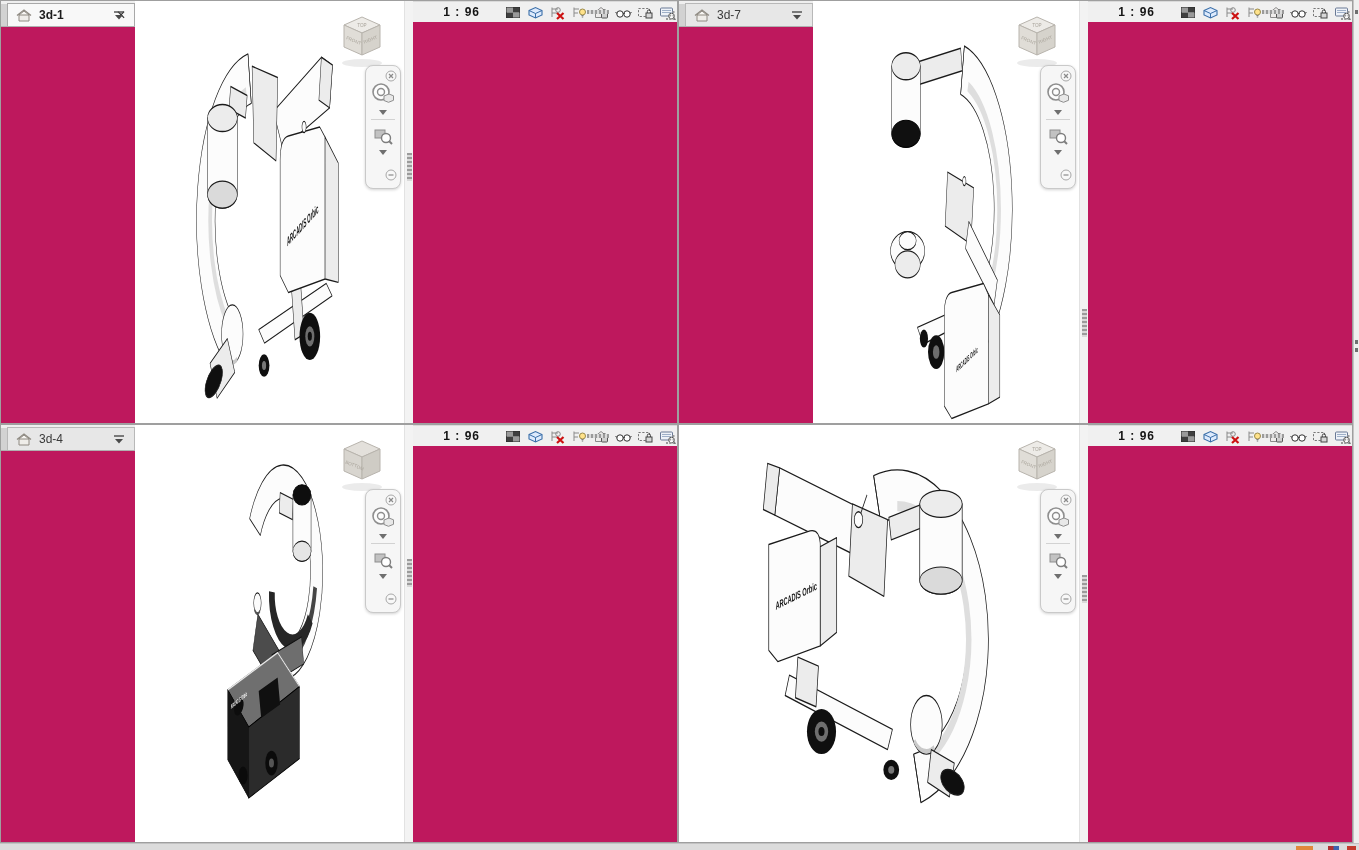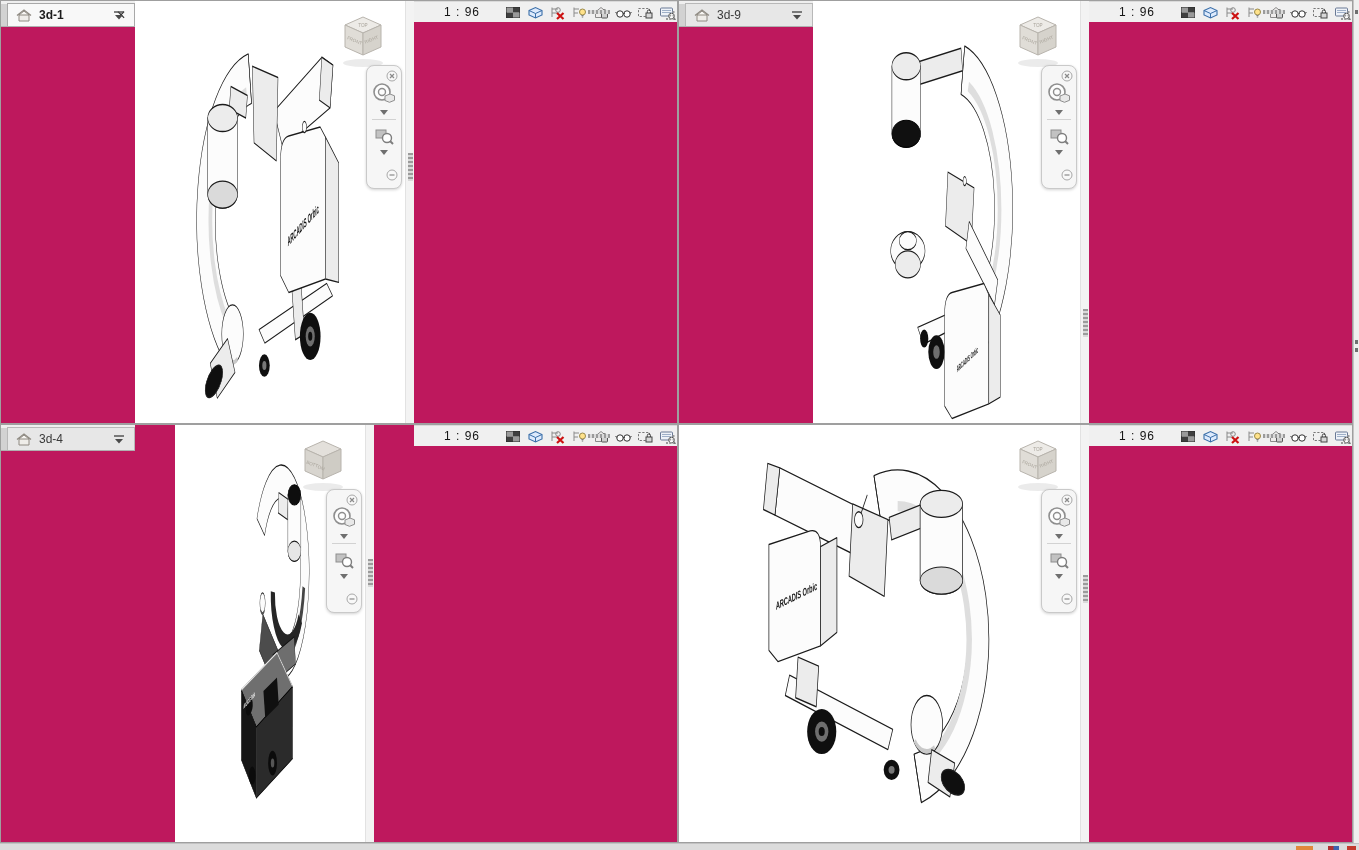--- a/index.html
+++ b/index.html
@@ -53,21 +53,21 @@
 
   
   .vsb { position:absolute; top:0; right:0; bottom:0; width:9px; background:#f3f3f3;
          border-left:1px solid #e2e2e2; }
   .vthumb { position:absolute; left:2px; width:5px; height:28px;
             background:repeating-linear-gradient(180deg,#9b9b9b 0 2px,#d9d9d9 2px 4px); }
 
   
   .cbar { height:21px; background:#f0f0f0; border-top:1px solid #dadada; flex:none;
           display:flex; align-items:center; position:relative;
-          font-size:12px; color:#141414; }
+          font-size:12px; color:#141414;font-weight:bold; }
   .scale { margin-left:30px; letter-spacing:1px; white-space:pre; cursor:default; }
   .icons { display:flex; gap:3px; margin-left:24px; }
   .ic { width:19px; height:17px; display:flex; align-items:center; justify-content:center; }
   .hthumb { position:absolute; left:66%; top:8px; width:22px; height:4px;
             background:repeating-linear-gradient(90deg,#9b9b9b 0 2px,#dadada 2px 4px); }
   .grip { position:absolute; right:2px; bottom:2px; line-height:0; }
 
   
   .rightstrip { grid-column:3; grid-row:1 / span 2; background:#efefef;
                 border-left:1px solid #c4c4c4; position:relative; }
@@ -257,21 +257,21 @@
   </div>
 
   <div class="vp" style="grid-column:2;grid-row:1;">
     <div class="tabstrip">
       <div class="tab inactive">
         <svg width="16" height="13" viewBox="0 0 16 13">
             <path d="M3,6 L3,12 L13,12 L13,6" fill="#efede9" stroke="#8f8a82"></path>
             <path d="M1,6.5 L8,1 L15,6.5" fill="none" stroke="#8f8a82" stroke-width="1.3"></path>
             <path d="M3,6 L8,2 L13,6 Z" fill="#f7f5f2" stroke="#8f8a82"></path>
           </svg>
-        <span>3d-9</span>
+        <span>3d-7</span>
       </div>
       <div class="tabdrop">
         <svg width="12" height="9">
             <path d="M1,1 H11" stroke="#4a4a4a" stroke-width="1.4"></path>
             <path d="M2,4 L10,4 L6,8.5 Z" fill="#4a4a4a"></path>
           </svg>
       </div>
     </div>
 
     <div class="cv">
@@ -424,21 +424,21 @@
           </svg></div>
     </div>
   </div>
 
   <div class="rightstrip">
     <div class="rs-mark" style="top:10px"></div>
     <div class="rs-mark" style="top:340px"></div>
     <div class="rs-mark" style="top:348px"></div>
   </div>
 
-  <div class="vp" style="grid-column:1;grid-row:2;gap:40px;">
+  <div class="vp" style="grid-column:1;grid-row:2;">
     <div class="tabstrip">
       <div class="tab inactive">
         <svg width="16" height="13" viewBox="0 0 16 13">
             <path d="M3,6 L3,12 L13,12 L13,6" fill="#efede9" stroke="#8f8a82"></path>
             <path d="M1,6.5 L8,1 L15,6.5" fill="none" stroke="#8f8a82" stroke-width="1.3"></path>
             <path d="M3,6 L8,2 L13,6 Z" fill="#f7f5f2" stroke="#8f8a82"></path>
           </svg>
         <span>3d-4</span>
       </div>
       <div class="tabdrop">

